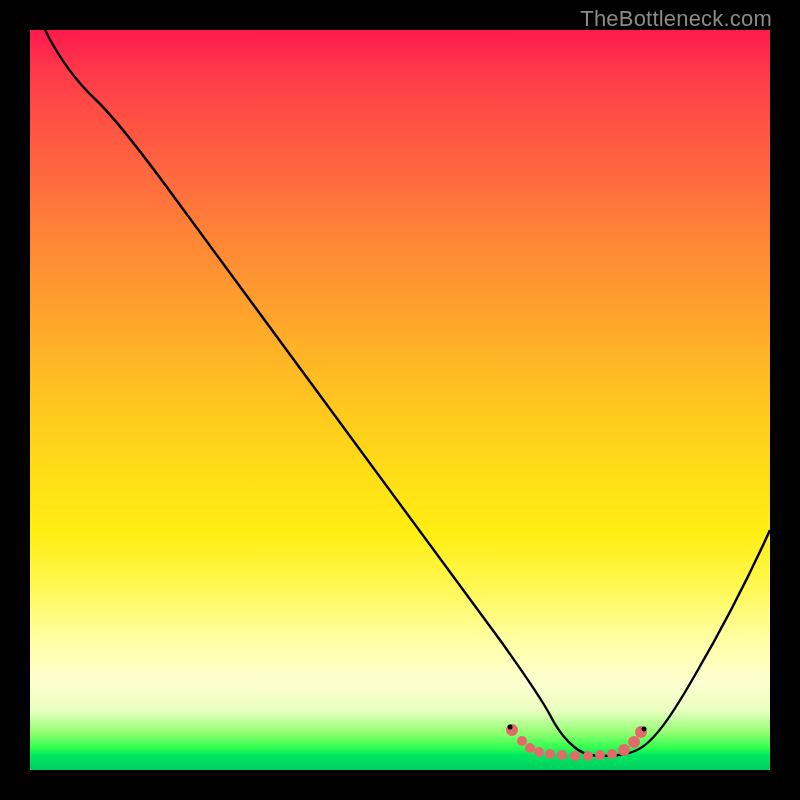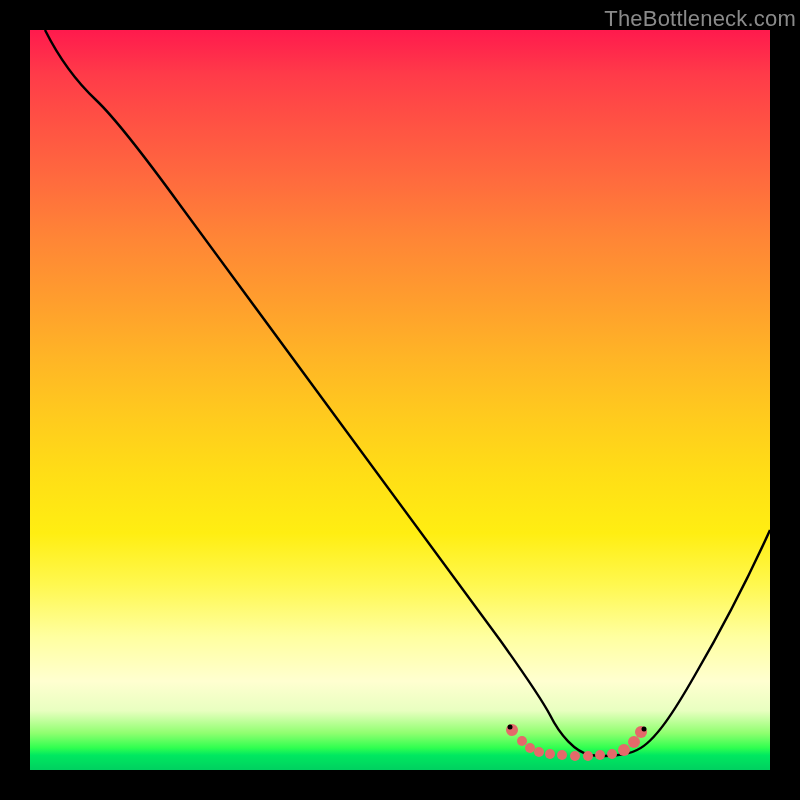--- a/index.html
+++ b/index.html
@@ -58,21 +58,21 @@
   .curve {
     position: absolute;
     left: 0;
     top: 0;
     width: 740px;
     height: 740px;
   }
   .watermark {
     position: absolute;
     top: 6px;
-    right: 4px;
+    right: 28px;
     color: #8a8a8a;
     font-size: 22px;
     font-weight: 500;
     letter-spacing: 0.2px;
   }
 </style>
 </head>
 <body>
 
 <div class="frame">

